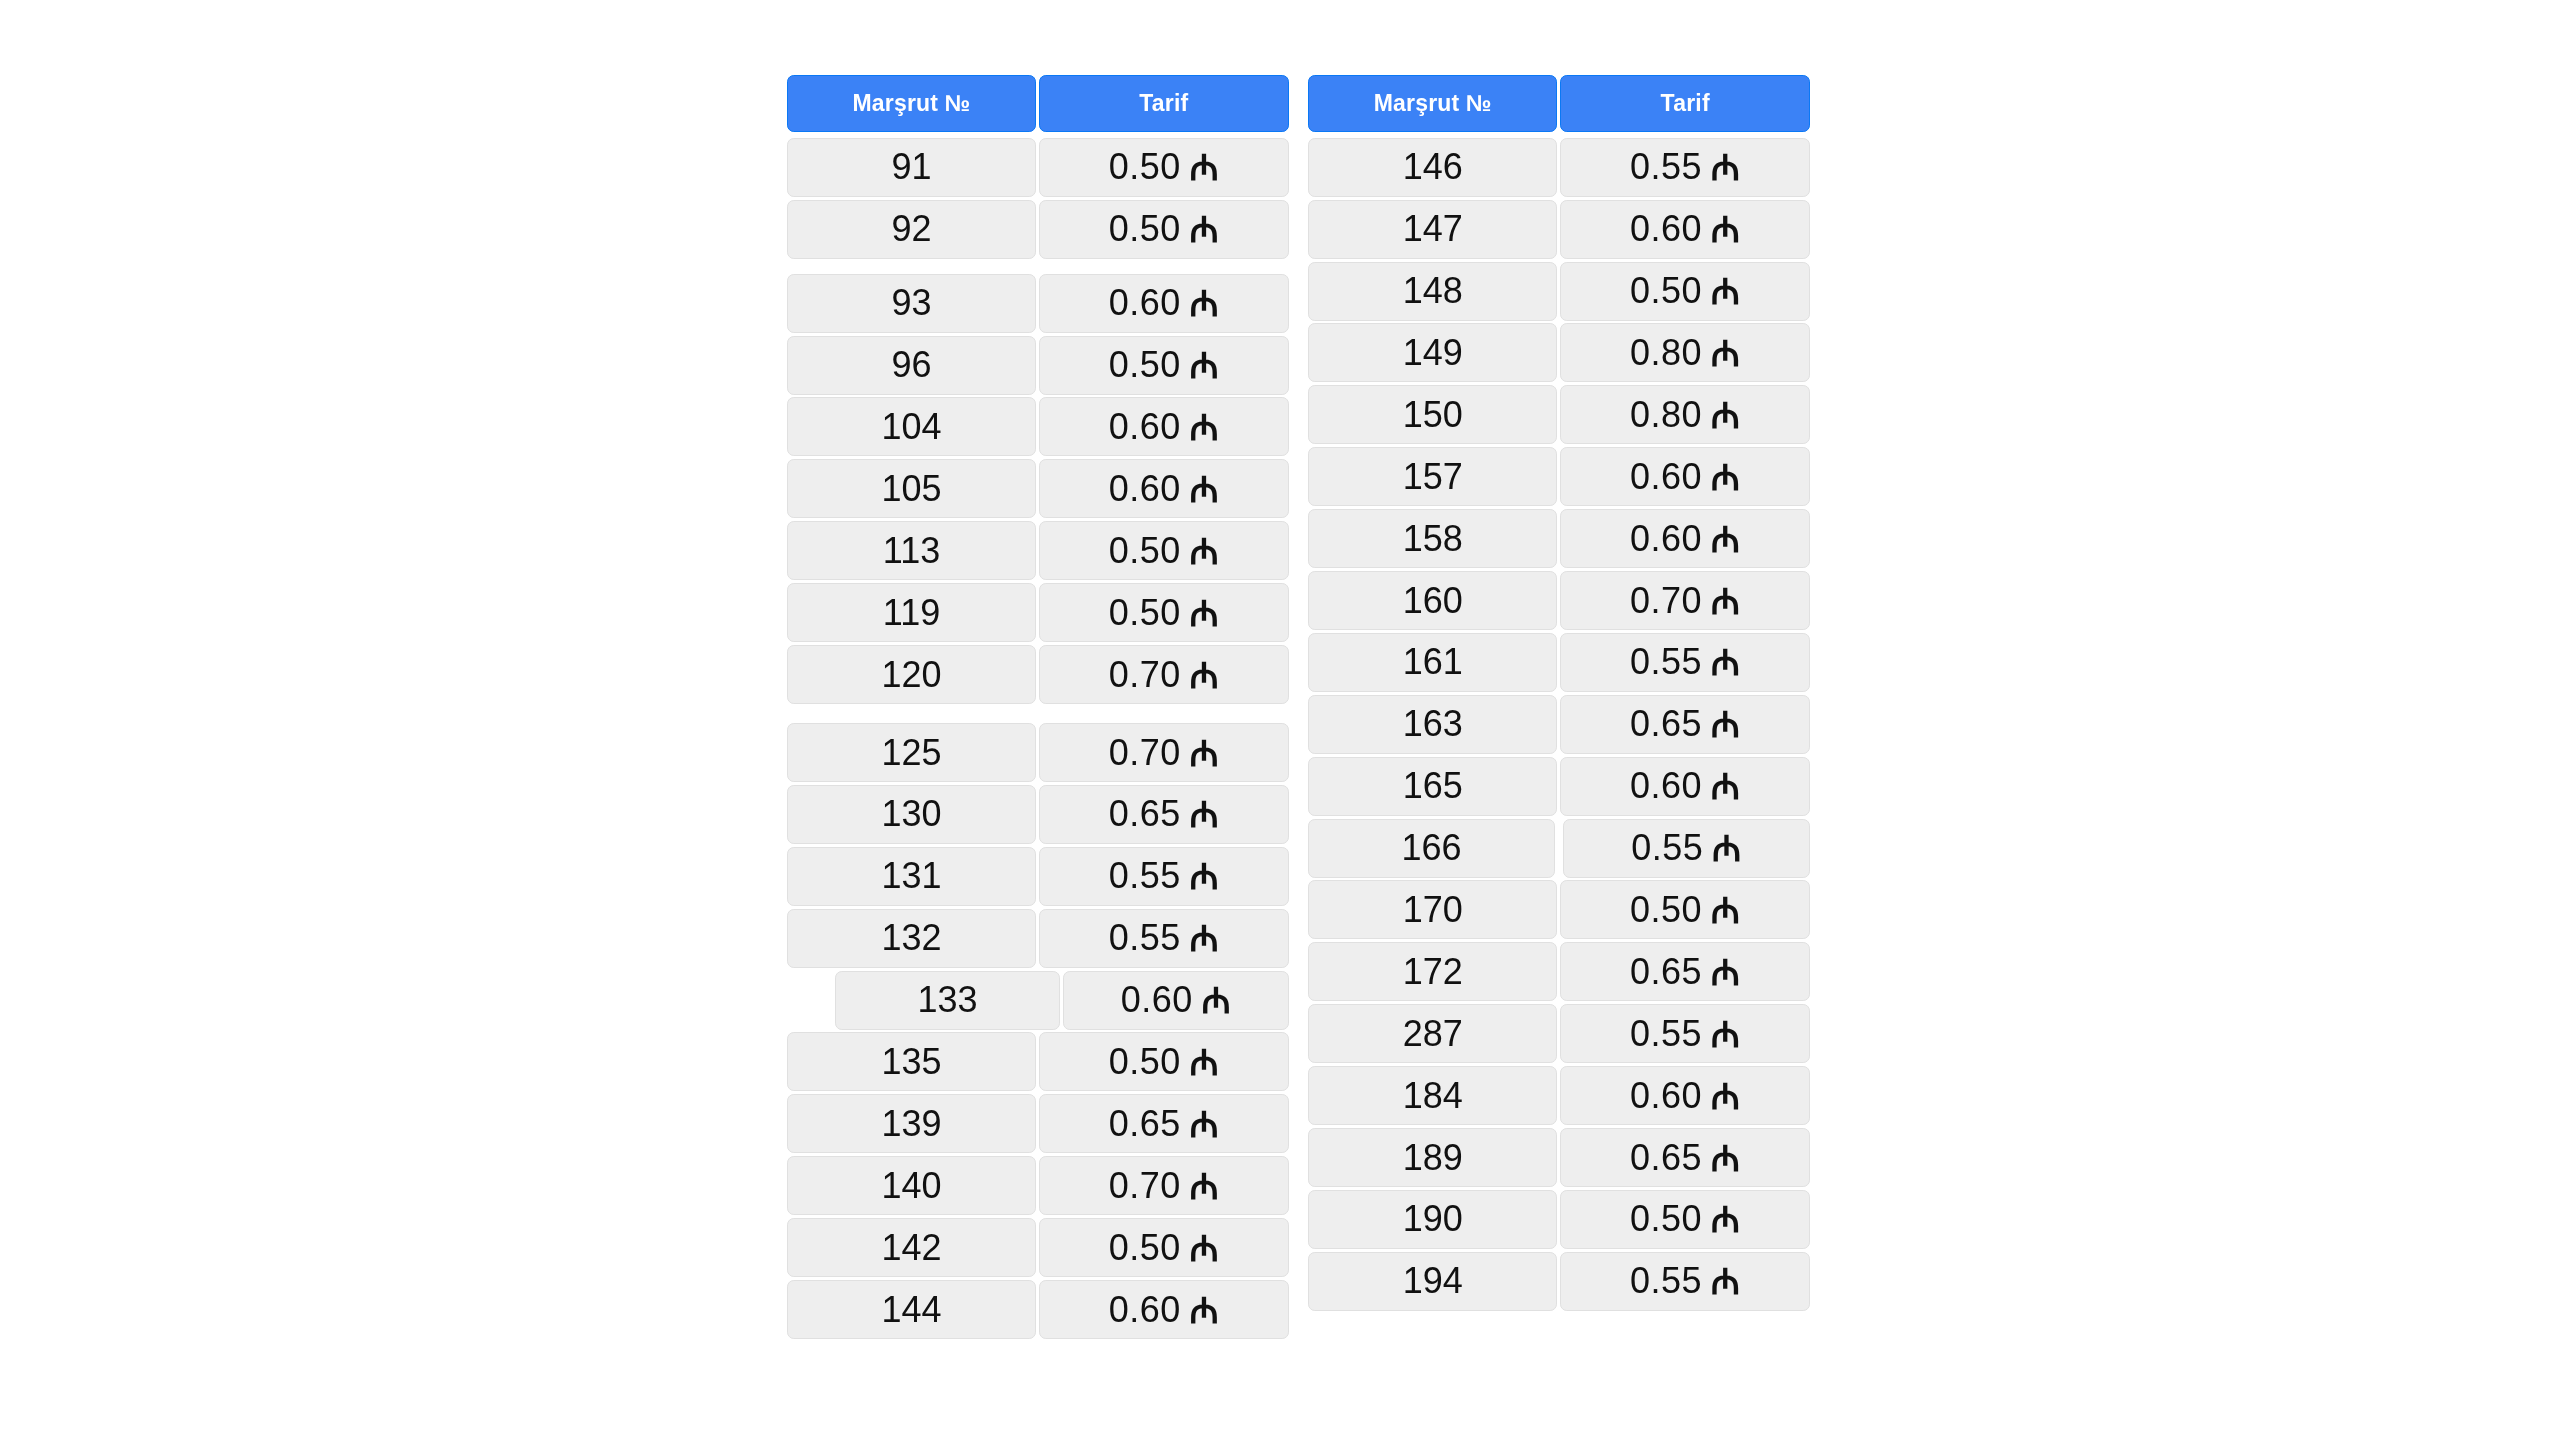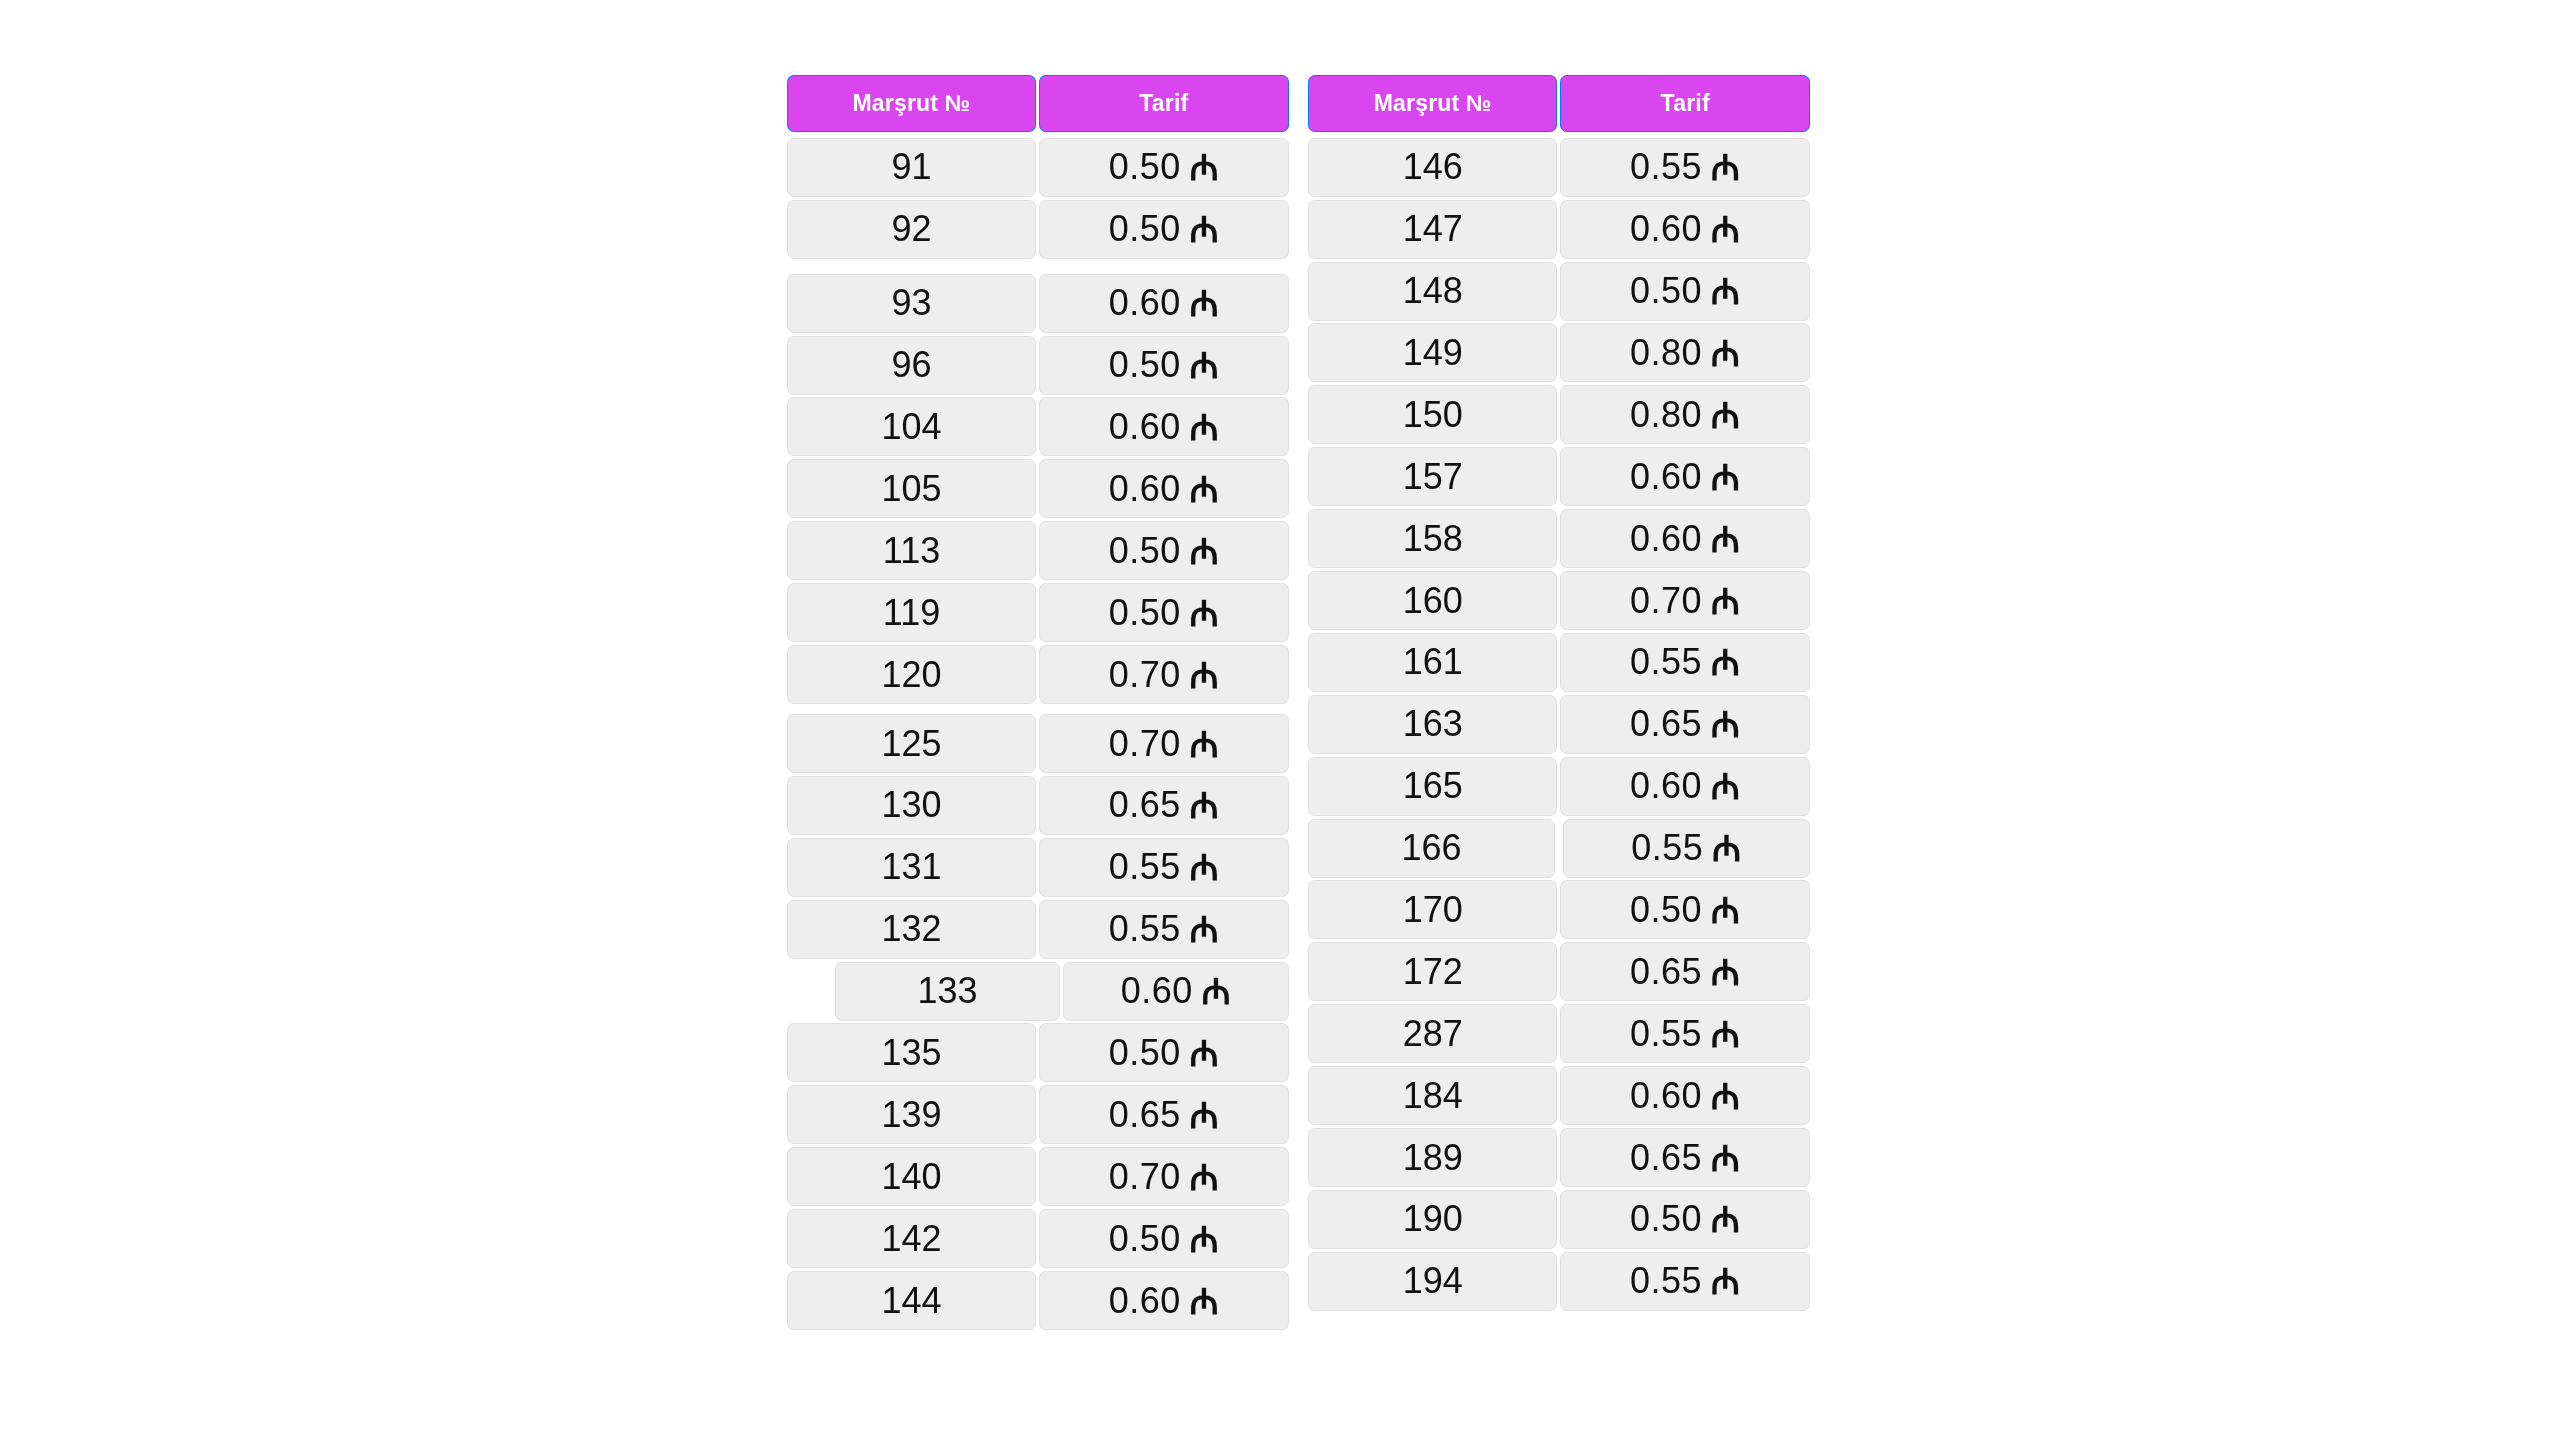--- a/index.html
+++ b/index.html
@@ -57,21 +57,21 @@
     text-align: center;
     white-space: nowrap;
   }
 
   
   .col-route { width: 249px; }
   .col-fare  { width: 250px; }
 
   
   .header-row .cell {
-    background: #d946ef;
+    background: #3b82f6;
     border: 1px solid #0a78f5;
     color: #ffffff;
     font-size: 23px;
     font-weight: bold;
     height: 57px;
     letter-spacing: 0.2px;
   }
 
   
   .body-row .cell {
@@ -168,21 +168,21 @@
               <span class="currency">₼</span>
             </div>
           </div>
           <div class="row body-row" style="margin-top: 2.9px;">
             <div class="cell col-route">120</div>
             <div class="cell col-fare">
               <span class="fare-value">0.70</span>
               <span class="currency">₼</span>
             </div>
           </div>
-          <div class="row body-row" style="margin-top: 10px;">
+          <div class="row body-row" style="margin-top: 19px;">
             <div class="cell col-route">125</div>
             <div class="cell col-fare">
               <span class="fare-value">0.70</span>
               <span class="currency">₼</span>
             </div>
           </div>
           <div class="row body-row" style="margin-top: 2.9px;">
             <div class="cell col-route">130</div>
             <div class="cell col-fare">
               <span class="fare-value">0.65</span>

